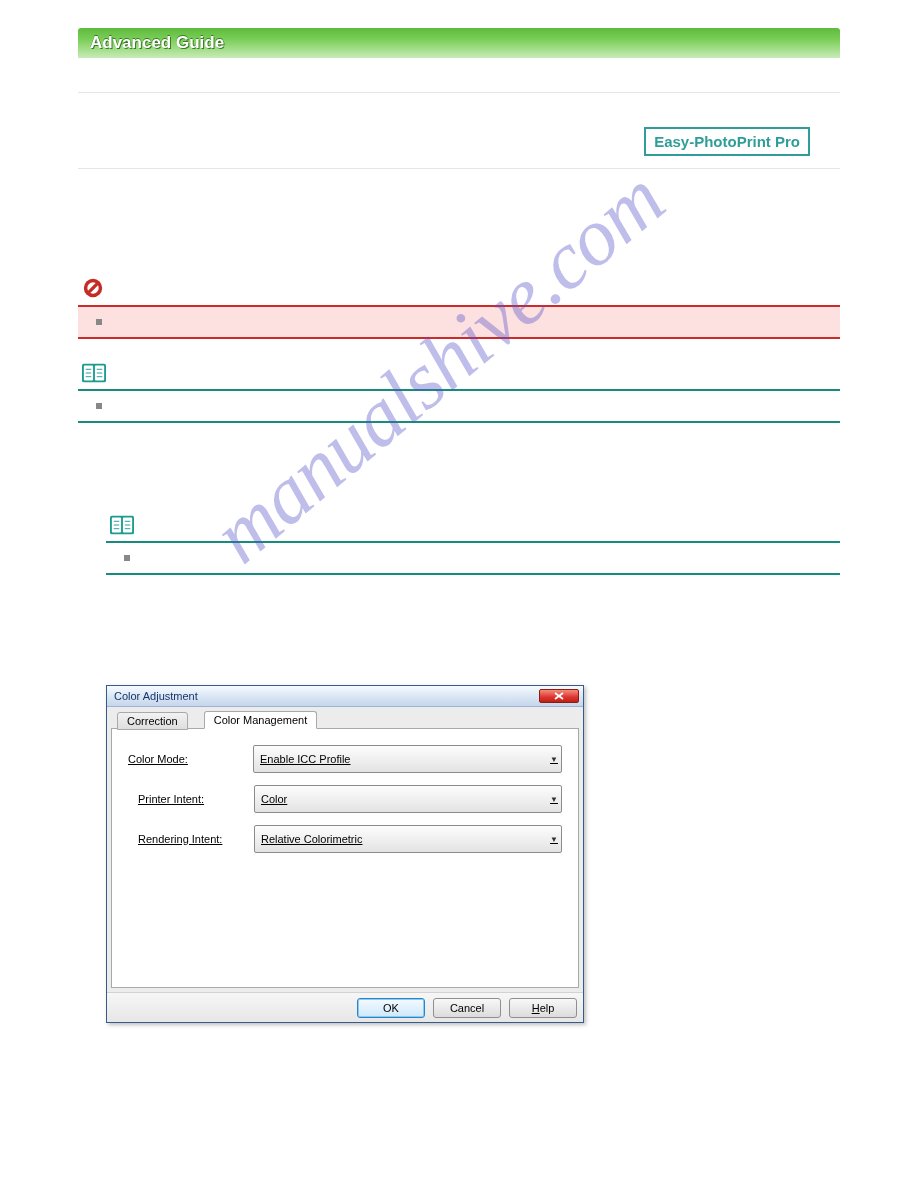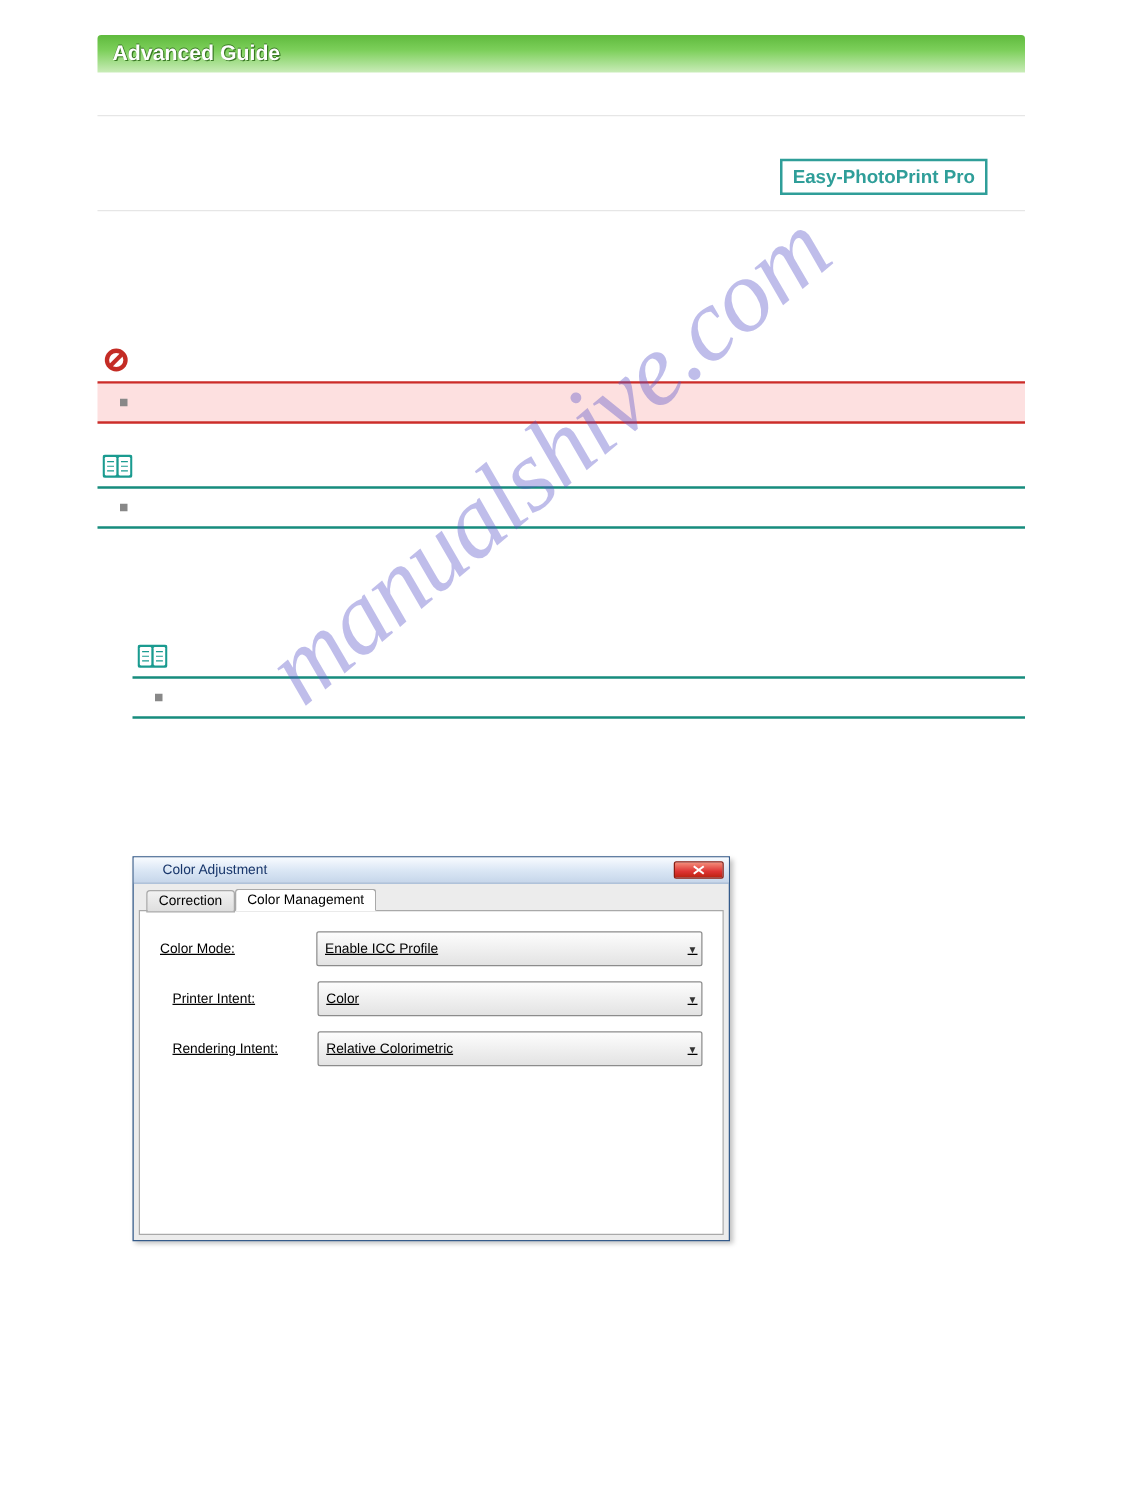--- a/index.html
+++ b/index.html
@@ -1,18 +1,18 @@
 <!DOCTYPE html>
 <html><head>
 <meta charset="utf-8">
 <style>
   * { box-sizing: border-box; margin: 0; padding: 0; font-family: Arial, Helvetica, sans-serif; }
   body { width: 918px; height: 1188px; background: #fff; position: relative; }
 
-  .page { padding: 28px 98px 0 78px; }
+  .page { padding: 28px 78px 0 78px; }
 
   .title-bar {
     height: 30px;
     background: linear-gradient(to bottom, #5fba3d 0%, #7ccf5a 40%, #c9ecb8 100%);
     border-radius: 3px 3px 0 0;
     color: #fff;
     font-weight: bold;
     font-size: 17px;
     line-height: 30px;
     padding-left: 12px;
@@ -70,36 +70,36 @@
 
   
   .dialog-wrap { margin: 110px 0 0 28px; width: 478px; border: 1px solid #355b8a; box-shadow: 2px 2px 4px rgba(0,0,0,.25); background: #ececec; }
   .dlg-tb {
     height: 21px;
     background: linear-gradient(to bottom, #f8fbff 0%, #dbe7f5 50%, #c6d6ea 100%);
     display: flex; align-items: center; justify-content: space-between;
     border-bottom: 1px solid #9bb4d4;
     padding: 0 4px 0 7px;
   }
-  .dlg-title { font-size: 11px; color: #17356a; margin-left: 16px; }
+  .dlg-title { font-size: 11px; color: #17356a; }
   .dlg-close {
     width: 40px; height: 14px; border-radius: 2px;
     background: linear-gradient(to bottom, #f48d7a 0%, #d33 60%, #b21 100%);
     border: 1px solid #8a1c12;
     display: flex; align-items: center; justify-content: center;
     color: #fff; font-size: 9px; font-weight: bold; line-height: 1;
   }
   .dlg-inner { padding: 4px 4px 4px 4px; }
 
   .tabs-row { display: flex; padding-left: 6px; margin-bottom: -1px; }
   .tab {
     font-size: 11px; padding: 2px 9px; border: 1px solid #a9a9a9;
     background: linear-gradient(to bottom, #fafafa, #e8e8e8);
     border-top-left-radius: 3px; border-top-right-radius: 3px;
-    margin-right: 0; cursor: pointer;
+    margin-right: 16px; cursor: pointer;
   }
   .tab.inactive { background: linear-gradient(to bottom, #f2f2f2, #dedede); position: relative; top: 1px; }
   .tab.active { background: #fff; border-bottom-color: #fff; }
 
   .tab-pane { border: 1px solid #a9a9a9; background: #fff; height: 260px; padding: 16px; text-decoration: underline; }
 
   .form-row { display: flex; align-items: center; font-size: 11px; margin-bottom: 12px; }
   .lbl { width: 125px; }
   .indent .lbl { width: 116px; }
   .indent { padding-left: 10px; }
@@ -246,17 +246,24 @@
         </div>
         <div class="form-row indent">
           <span class="lbl">Rendering Intent:</span>
           <div class="combo">
             <span>Relative Colorimetric</span>
             <span class="arrow">▼</span>
           </div>
         </div>
       </div>
     </div>
+    <div class="dlg-footer">
+      <div class="btn primary">OK</div>
+      <div class="btn">Cancel</div>
+      <div class="btn">
+          <span><span class="underl">H</span>elp</span>
+        </div>
+    </div>
   </div>
 
 </div>
 
 <div class="watermark">manualshive.com</div>
 
 </body></html>

